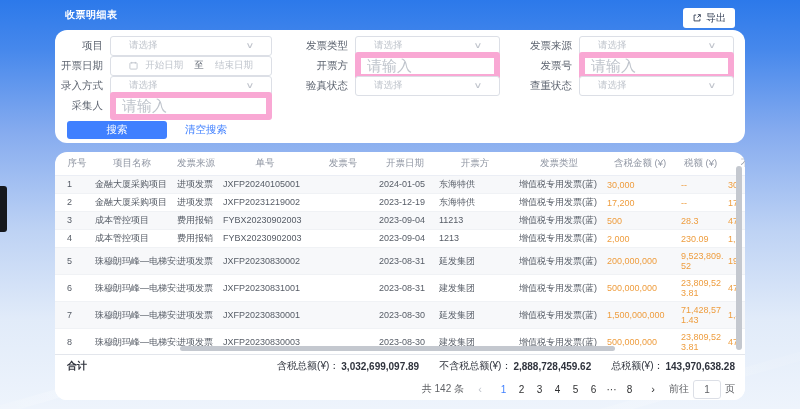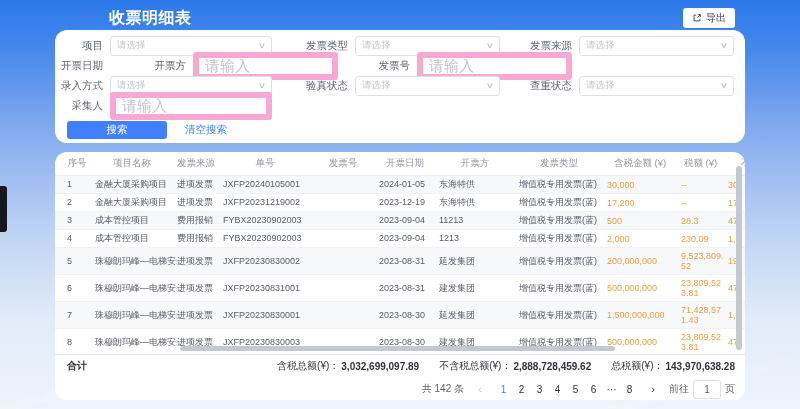--- a/index.html
+++ b/index.html
@@ -6,35 +6,35 @@
     font-family:"Liberation Sans",sans-serif;}
   #screen{position:relative;width:800px;height:409px;overflow:hidden;
     background:linear-gradient(180deg,#2c79ea 0%,#4688ec 12%,#85abef 32%,#bdd2f4 56%,#e1ebf9 78%,#eef4fc 100%);}
   .streak{position:absolute;height:9px;pointer-events:none;
     background:linear-gradient(90deg,rgba(255,255,255,0),rgba(255,255,255,.35),rgba(255,255,255,0));
     transform:rotate(-16deg);}
   .streak.s1{left:-50px;bottom:26px;width:320px;}
   .streak.s2{right:-70px;bottom:8px;width:420px;opacity:.6;}
   .notch{position:absolute;left:0;top:186px;width:7px;height:46px;background:#15181d;border-radius:0 3px 3px 0;}
 
-  .page-title{position:absolute;left:65px;top:8px;color:#fff;font-size:16px;font-weight:bold;letter-spacing:.5px;margin-left:44px;}
+  .page-title{position:absolute;left:65px;top:8px;color:#fff;font-size:10px;font-weight:bold;letter-spacing:.5px;}
   .export-btn{position:absolute;left:683px;top:8px;height:20px;padding:0 9px;background:#fff;border:none;
     border-radius:3px;display:flex;align-items:center;gap:4px;font-size:10px;color:#333f55;cursor:pointer;
     font-family:"Liberation Sans",sans-serif;}
   .export-btn svg{display:block;}
 
   .card{position:absolute;background:#fff;border-radius:12px;}
   .filter-card{left:55px;top:30px;width:690px;height:113px;padding-top:7px;box-sizing:border-box;}
   .frow{display:flex;align-items:center;height:17px;margin-bottom:3px;}
   .fg{display:flex;align-items:center;}
   .flabel{text-align:right;font-size:10.5px;color:#5f6672;padding-right:7px;box-sizing:border-box;flex:none;}
   .g1 .flabel{width:55px;}.g2 .flabel{width:83px;}.g3 .flabel{width:79px;}
   .w1{width:162px;}.w2{width:145px;}.w3{width:155px;}
   .fselect,.fdate{height:20px;border:1px solid #dcdfe6;border-radius:3px;display:flex;align-items:center;
-    padding:0 6px;box-sizing:border-box;background:#fff;cursor:pointer;}
+    padding:0 18px;box-sizing:border-box;background:#fff;cursor:pointer;}
   .fselect .ph,.fdate .ph{color:#bfc4cc;font-size:9.5px;flex:1;white-space:nowrap;overflow:hidden;}
   .fselect .caret{color:#c0c4cc;font-size:8px;transform:scaleX(1.5);flex:none;}
   .finput{height:28px;border:6px solid #f9a8d4;border-radius:3px;font-size:15px;color:#606266;
     padding:0 6px;box-sizing:border-box;outline:none;font-family:"Liberation Sans",sans-serif;}
   .finput::placeholder{color:#bfc4cc;}
   .fdate{justify-content:space-between;}
   .fdate .sep{color:#5f6672;font-size:9.5px;padding:0 4px;flex:none;}
   .fdate .ph{flex:none;}
   .fdate .cal{display:flex;align-items:center;flex:none;}
   .actions{display:flex;align-items:center;margin-top:7px;padding-left:12px;}
@@ -117,20 +117,31 @@
         <div class="fselect w3">
           <span class="ph">请选择</span>
           <span class="caret">∨</span>
         </div>
       </div>
     </div>
 
     <div class="frow">
       <div class="fg g1">
         <span class="flabel">开票日期</span>
+        <div class="fdate w1">
+          <span class="cal">
+            <svg width="9" height="9" viewBox="0 0 10 10" fill="none">
+              <rect x="1" y="2" width="8" height="7" rx="1" stroke="#c0c4cc" stroke-width="1"></rect>
+              <path d="M3 1v2M7 1v2" stroke="#c0c4cc" stroke-width="1"></path>
+            </svg>
+          </span>
+          <span class="ph">开始日期</span>
+          <span class="sep">至</span>
+          <span class="ph">结束日期</span>
+        </div>
       </div>
       <div class="fg g2">
         <span class="flabel">开票方</span>
         <input class="finput w2" placeholder="请输入" style="">
       </div>
       <div class="fg g3">
         <span class="flabel">发票号</span>
         <input class="finput w3" placeholder="请输入" style="">
       </div>
     </div>

